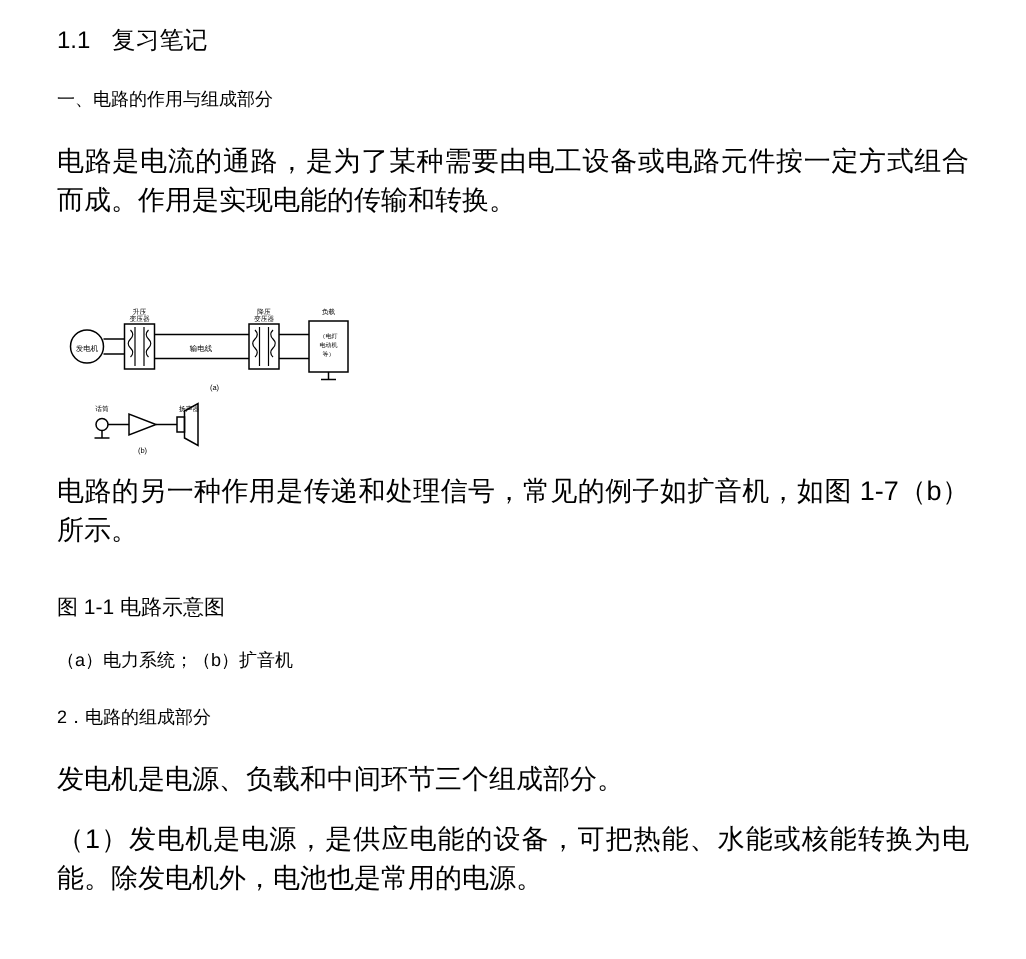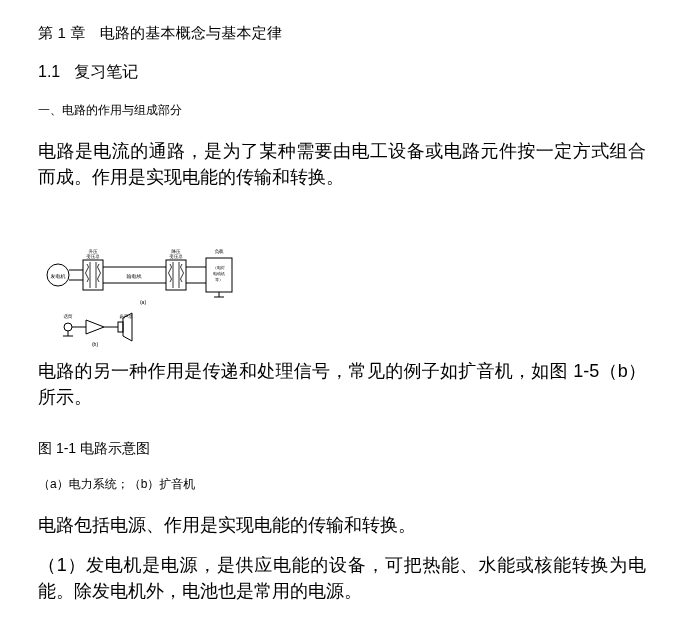--- a/index.html
+++ b/index.html
@@ -70,23 +70,20 @@
   .spacer-md { height: 22px; }
   svg text {
     font-family: "Liberation Sans", "DejaVu Sans", sans-serif;
   }
 </style>
 </head>
 <body>
 
 <div class="page">
 
-  <div class="chapter-title">
-    <span class="num">第 1 章</span><span>电路的基本概念与基本定律</span>
-  </div>
 
   <div class="section">
     <span class="sec-num">1.1</span><span>复习笔记</span>
   </div>
 
   <div class="heading">一、电路的作用与组成部分</div>
 
 
   <div class="para">电路是电流的通路，是为了某种需要由电工设备或电路元件按一定方式组合而成。作用是实现电能的传输和转换。</div>
 
@@ -143,26 +140,27 @@
       <line x1="66" y1="85" x2="80" y2="85" stroke="#000" stroke-width="1"></line>
 
       <rect x="80" y="80" width="5" height="10" fill="none" stroke="#000" stroke-width="1"></rect>
       <polygon points="85,76 85,94 94,99 94,71" fill="none" stroke="#000" stroke-width="1"></polygon>
       <text x="88" y="76" font-size="4.5" text-anchor="middle">扬声器</text>
 
       <text x="57" y="104" font-size="5" text-anchor="middle">(b)</text>
     </svg>
   </div>
 
-  <div class="para para-tight">电路的另一种作用是传递和处理信号，常见的例子如扩音机，如图 1-5（b）所示。</div>
+  <div class="para para-tight">电路的另一种作用是传递和处理信号，常见的例子如扩音机，如图 1-7（b）所示。</div>
 
   <div class="spacer-md"></div>
 
   <div class="fig-caption">图 1-1 电路示意图</div>
 
   <div class="fig-sub">（a）电力系统；（b）扩音机</div>
 
+  <div class="heading">2．电路的组成部分</div>
 
-  <div class="para">电路包括电源、作用是实现电能的传输和转换。</div>
+  <div class="para">发电机是电源、负载和中间环节三个组成部分。</div>
 
   <div class="para">（1）发电机是电源，是供应电能的设备，可把热能、水能或核能转换为电能。除发电机外，电池也是常用的电源。</div>
 
 </div>
 
 </body></html>

